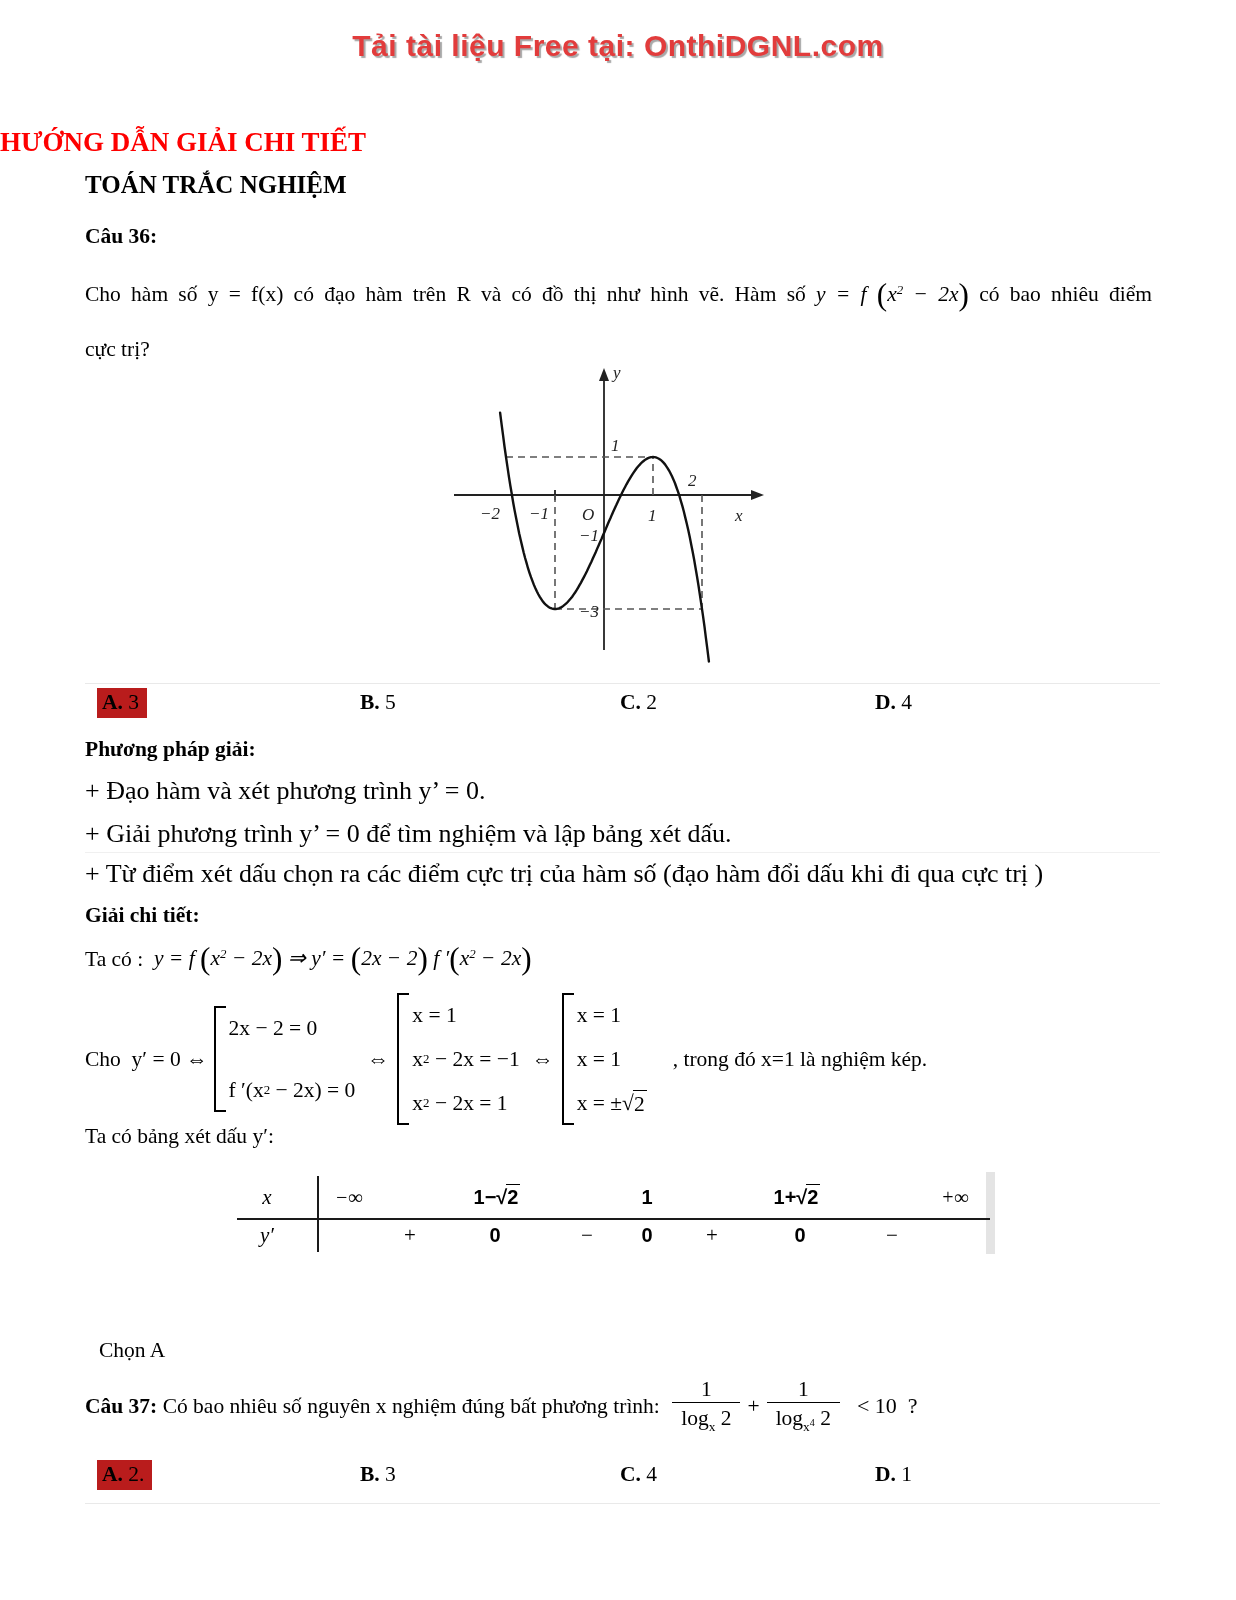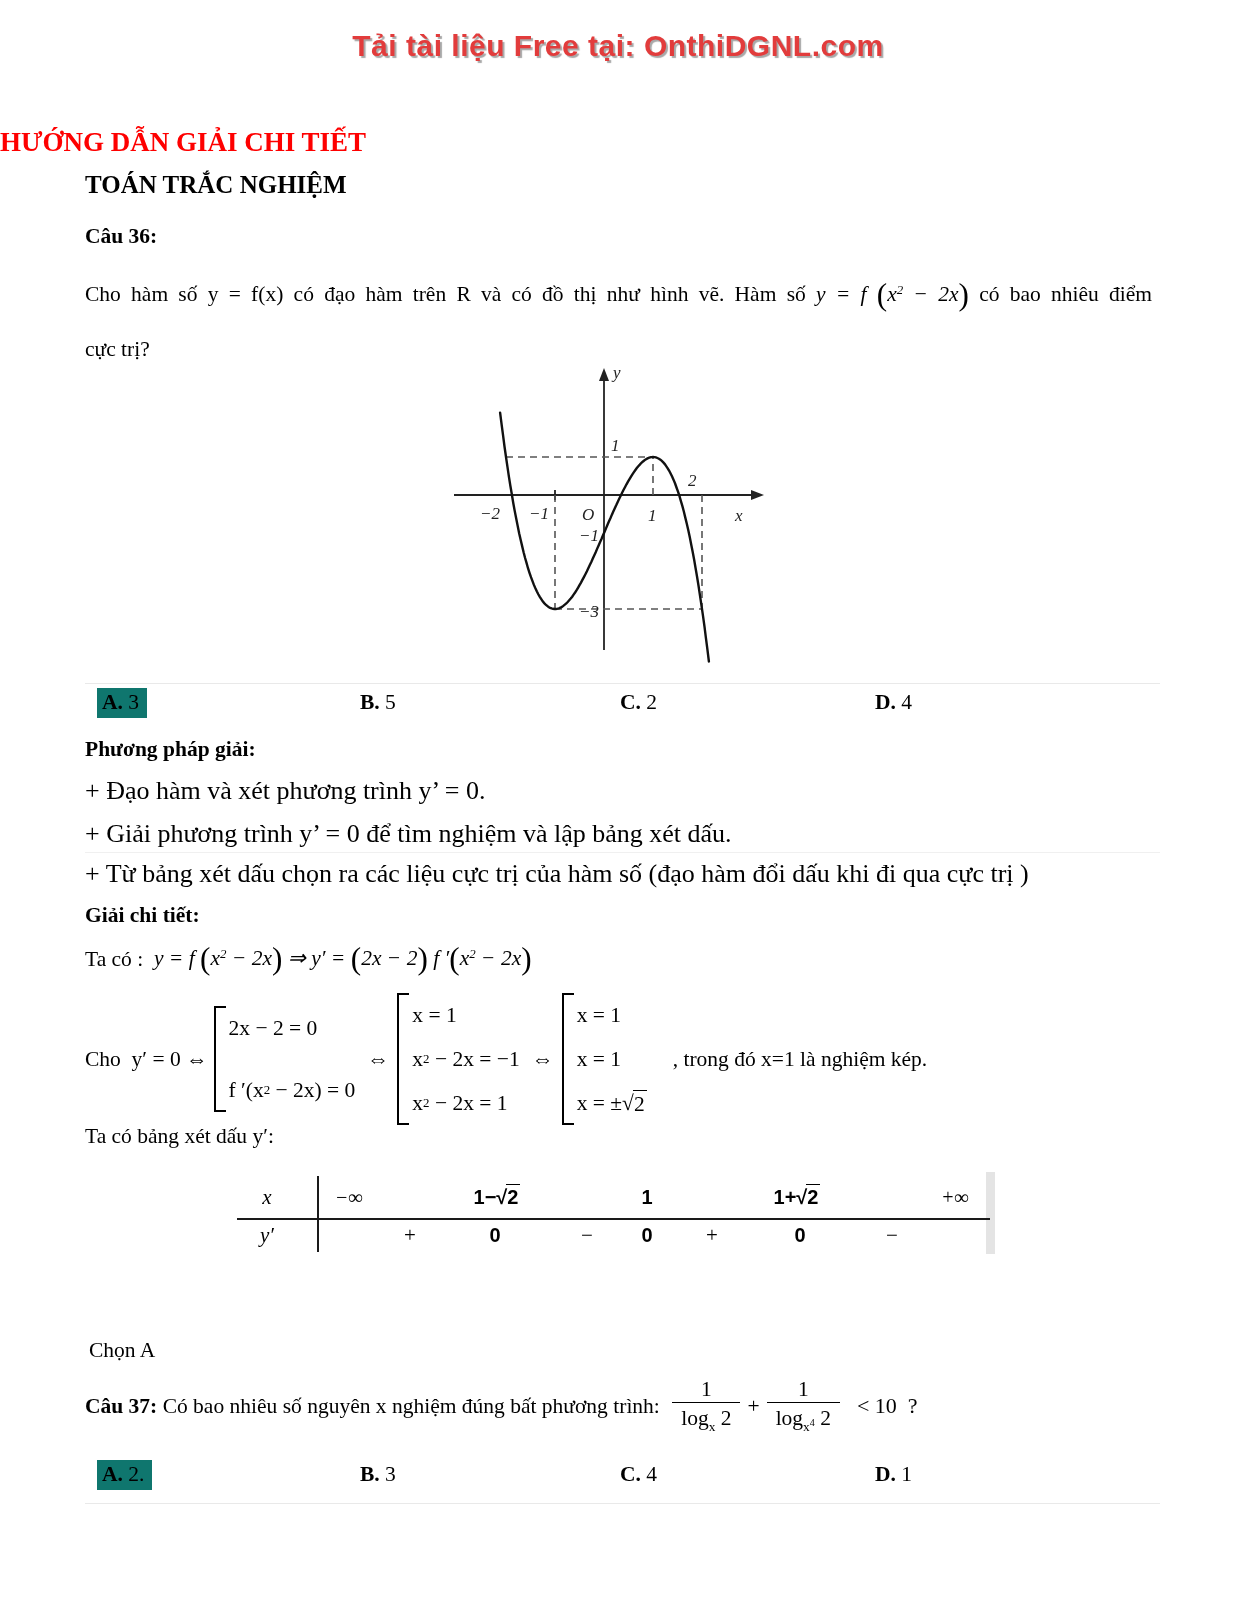--- a/index.html
+++ b/index.html
@@ -13,21 +13,21 @@
   .title{top:127px;left:0;width:100%;text-align:left;font-weight:bold;font-size:27px;color:#fe0000;}
   .section{top:171px;left:85px;font-weight:bold;font-size:25px;}
   .qlabel{font-weight:bold;font-size:21.5px;}
   .para{font-size:21.5px;line-height:28px;}
   .justify{text-align:justify;text-align-last:justify;}
 
   .hr{height:1px;background:#e9e9e9;left:85px;width:1075px;}
 
   .opt{position:absolute;font-size:21.5px;white-space:nowrap;}
   .okey{font-weight:bold;}
-  .hl{background:#0f766e;padding:2px 8px 3px 5px;}
+  .hl{background:#b91c1c;padding:2px 8px 3px 5px;}
 
   .bold-head{font-weight:bold;font-size:21.5px;}
   .step{left:85px;font-size:26px;white-space:nowrap;}
 
   .mathline{left:85px;font-size:21.5px;display:flex;align-items:center;white-space:pre;}
   .ital{font-style:italic;}
   .m-sup{font-size:.6em;vertical-align:.55em;line-height:0;}
   .m-big{font-size:1.45em;line-height:1;vertical-align:-.12em;font-style:normal;font-weight:400;}
   .m-rad{border-top:1.7px solid #000;padding:1px 2px 0 1px;margin-left:-1px;}
 
@@ -116,21 +116,21 @@
     <span class="opt hl" style="top:688px;left:97px"><span class="okey">A.</span> <span>3</span></span>
     <span class="opt" style="top:690px;left:360px"><span class="okey">B.</span> <span>5</span></span>
     <span class="opt" style="top:690px;left:620px"><span class="okey">C.</span> <span>2</span></span>
     <span class="opt" style="top:690px;left:875px"><span class="okey">D.</span> <span>4</span></span>
   </div>
 
   <div class="abs bold-head" style="top:737px;left:85px">Phương pháp giải:</div>
   <div class="abs step" style="top:776px">+ Đạo hàm và xét phương trình y’ = 0.</div>
   <div class="abs step" style="top:819px">+ Giải phương trình y’ = 0 để tìm nghiệm và lập bảng xét dấu.</div>
   <div class="abs hr" style="top:852px;background:#f0f0f0"></div>
-  <div class="abs step" style="top:859px">+ Từ bảng xét dấu chọn ra các liệu cực trị của hàm số (đạo hàm đổi dấu khi đi qua cực trị )</div>
+  <div class="abs step" style="top:859px">+ Từ điểm xét dấu chọn ra các điểm cực trị của hàm số (đạo hàm đổi dấu khi đi qua cực trị )</div>
 
   <div class="abs bold-head" style="top:903px;left:85px">Giải chi tiết:</div>
 
   <div class="abs mathline" style="top:937px;height:44px">
     <span>Ta có :  </span><span class="ital"><span>y = f </span><span class="m-big">(</span><span>x</span><span class="m-sup">2</span><span> − 2x</span><span class="m-big">)</span><span> ⇒ y′ = </span><span class="m-big">(</span><span>2x − 2</span><span class="m-big">)</span><span> f ′</span><span class="m-big">(</span><span>x</span><span class="m-sup">2</span><span> − 2x</span><span class="m-big">)</span></span>
   </div>
 
   <div class="abs mathline" style="top:993px;height:132px">
     <span>Cho  y′ = 0 ⇔</span>
     <span class="cases" style="gap:32px">
@@ -170,21 +170,21 @@
     <span class="st-cell st-r2 st-sign" style="left:148px;width:50px">+</span>
     <span class="st-cell st-r2 st-sans" style="left:233px;width:50px">0</span>
     <span class="st-cell st-r2 st-sign" style="left:325px;width:50px">−</span>
     <span class="st-cell st-r2 st-sans" style="left:385px;width:50px">0</span>
     <span class="st-cell st-r2 st-sign" style="left:450px;width:50px">+</span>
     <span class="st-cell st-r2 st-sans" style="left:538px;width:50px">0</span>
     <span class="st-cell st-r2 st-sign" style="left:630px;width:50px">−</span>
   </div>
 
 
-  <div class="abs para" style="top:1336px;left:89px">Chọn A</div>
+  <div class="abs para" style="top:1336px;left:99px">Chọn A</div>
 
   <div class="abs q37row" style="top:1368px;left:85px;height:76px">
     <span class="qlabel">Câu 37:</span>
     <span> Có bao nhiêu số nguyên x nghiệm đúng bất phương trình: </span>
     <span class="frac">
       <span class="fnum">1</span>
       <span class="fden"><span>log</span><span class="sub"><span>x</span></span> <span>2</span></span>
     </span>
     <span>+</span>
     <span class="frac">

